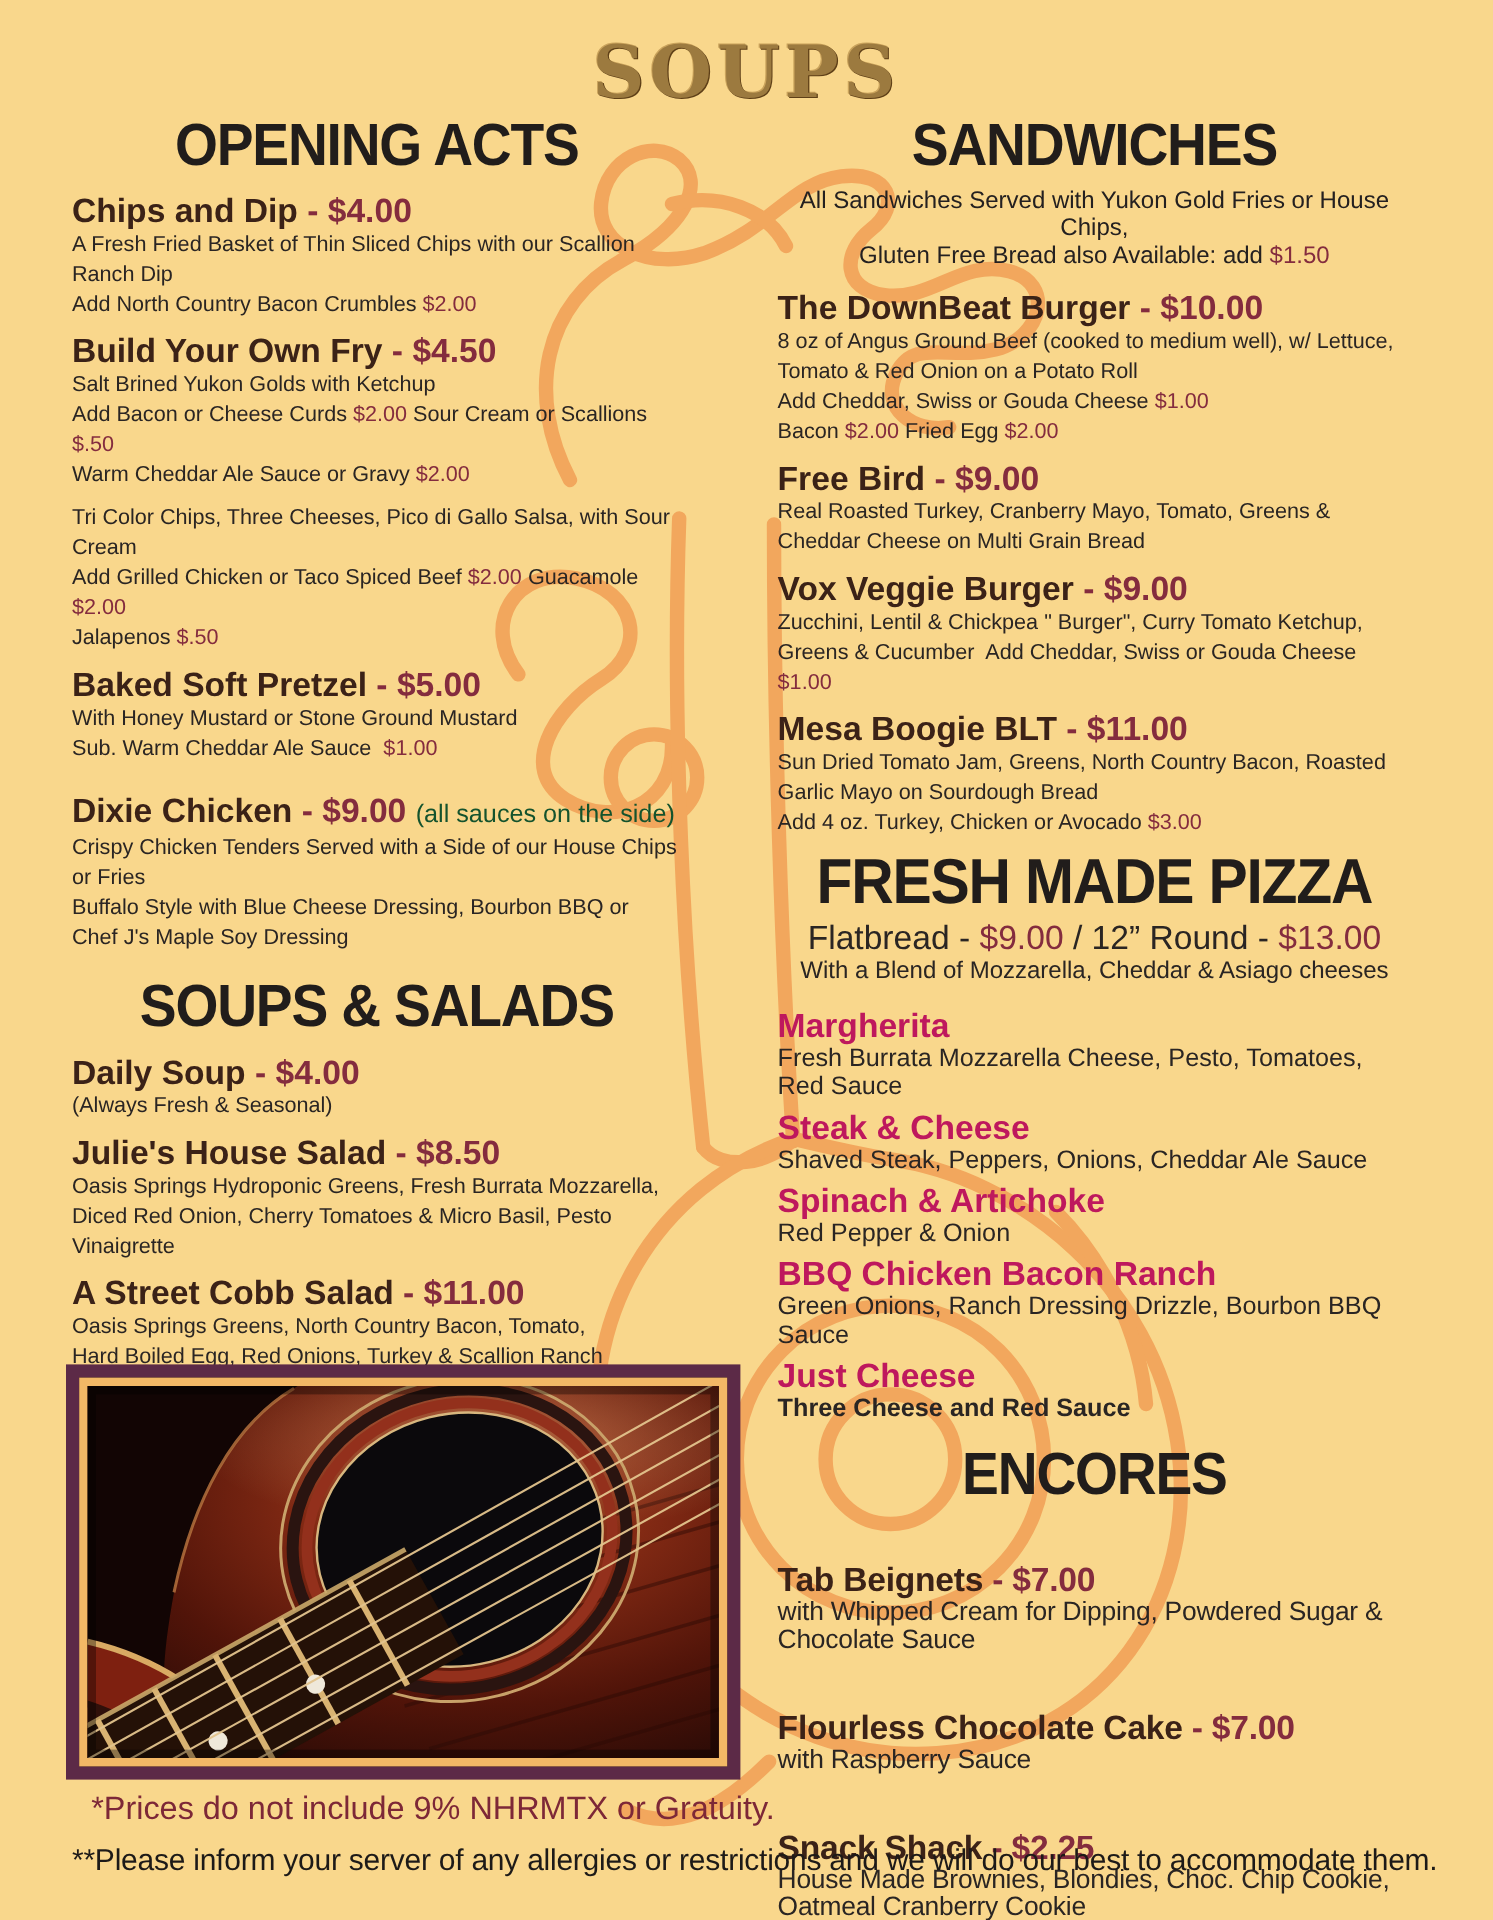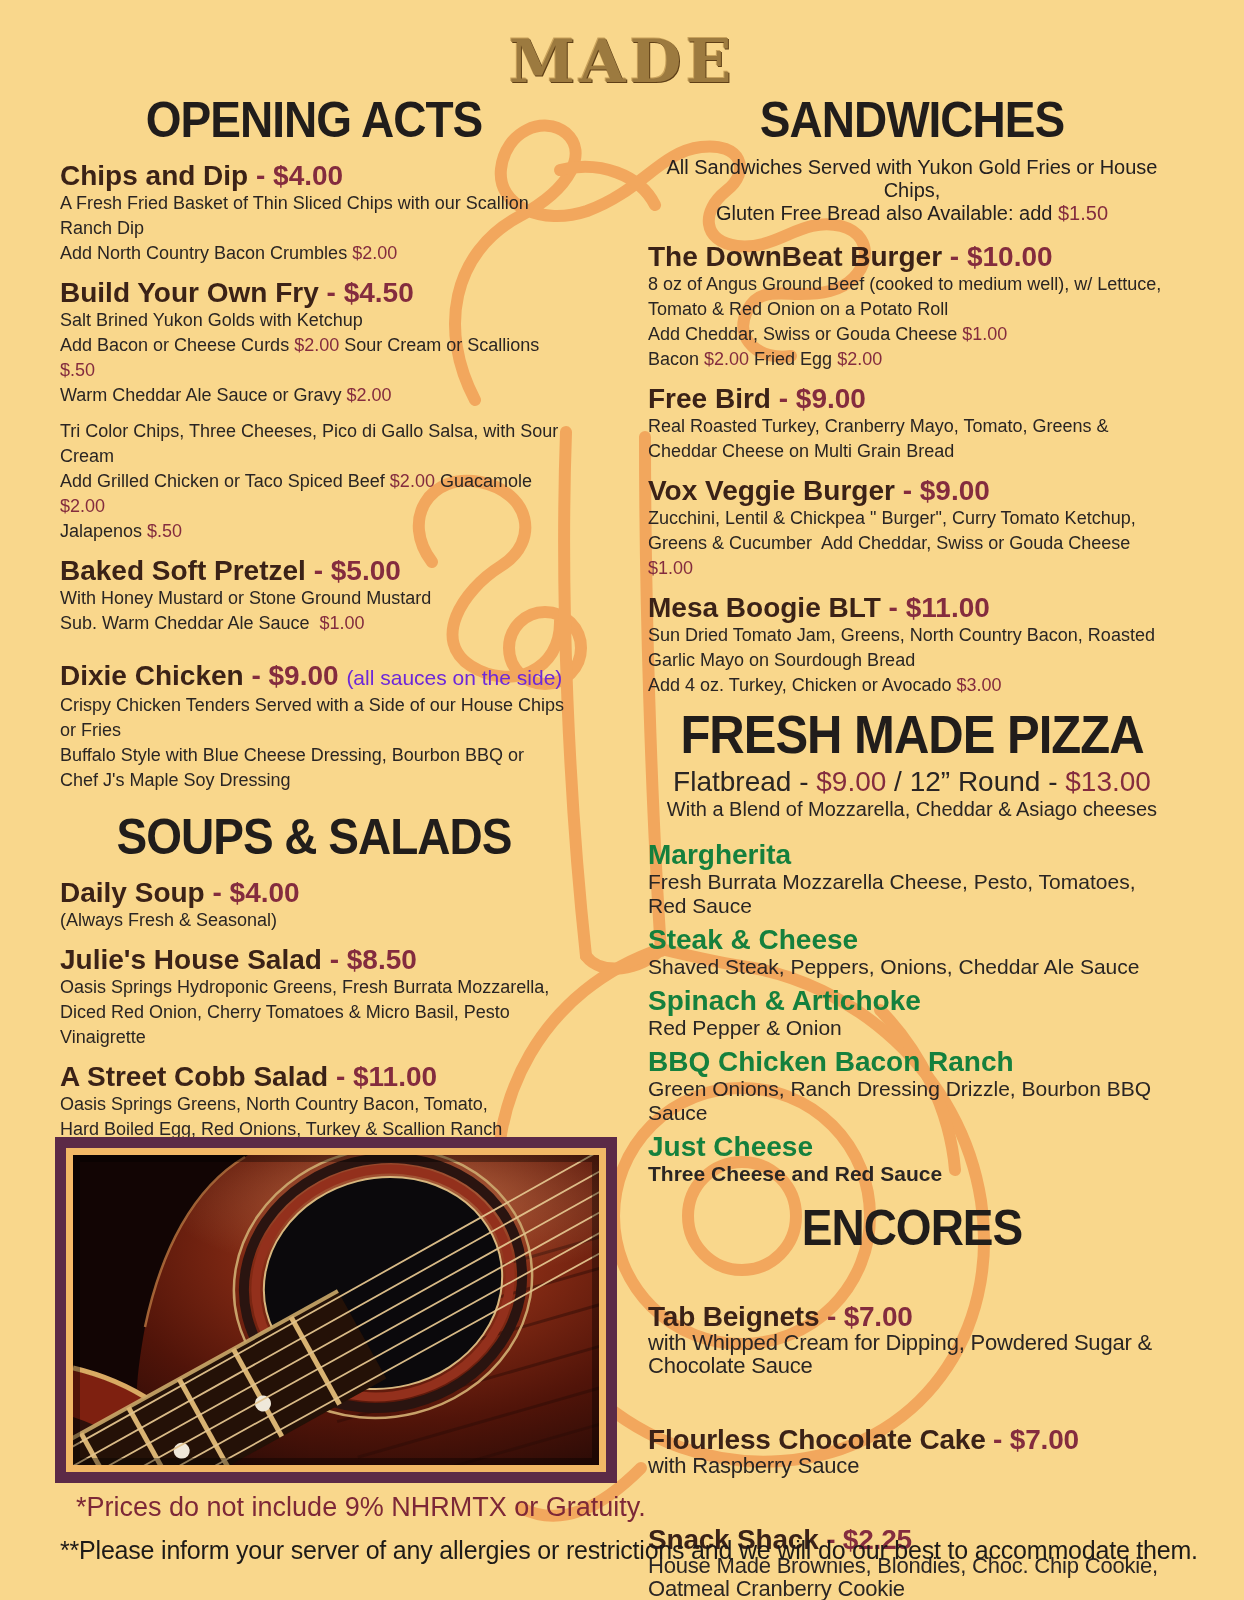--- a/index.html
+++ b/index.html
@@ -24,24 +24,24 @@
     transform:scaleY(1.08);transform-origin:center;letter-spacing:-1px;
     white-space:nowrap;
   }
   h2.mt{margin-top:18px;}
   .subtl{ text-align:center;font-size:20px;line-height:23px;color:#242020;margin:-4px 0 16px 0;}
   .pline{ text-align:center;font-size:28px;line-height:33px;color:#2a2523;}
   .psub{ text-align:center;font-size:20px;line-height:23px;margin:0 0 18px 0;}
   .item{margin-bottom:11px;}
   .gap-top{margin-top:24px;}
   .iname{font-size:28px;font-weight:bold;color:#3b2217;line-height:31px;}
-  .iname .note{font-size:21px;font-weight:normal;color:#6d28d9;}
+  .iname .note{font-size:21px;font-weight:normal;color:#14532d;}
   .desc{font-size:18px;line-height:25px;color:#2a2523;}
   .price{color:#842c3e;}
-  .pz .iname{font-size:28px;line-height:31px;color:#15803d;}
+  .pz .iname{font-size:28px;line-height:31px;color:#be185d;}
   .pz .desc{font-size:21px;line-height:24px;}
   .pz .item{margin-bottom:6px;}
   .bold-desc .desc{font-weight:bold;}
   .enc .item{margin-bottom:9px;margin-top:48px;}
   .enc .desc{font-size:22px;line-height:23px;letter-spacing:-0.2px;}
   .enc .iname{letter-spacing:-0.2px;line-height:29px;}
   .photo-frame{
     position:absolute;left:55px;top:1137px;width:562px;height:346px;z-index:3;
     background:#5c2a47;padding:11px;box-sizing:border-box;
   }
@@ -75,21 +75,21 @@
     <path d="M586,956 C601,976 641,971 661,949"></path>
 
     <path d="M661,949 C545,988 481,1100 501,1221 C521,1361 641,1471 781,1461 C921,1451 1001,1331 981,1201 C961,1071 851,981 741,966 C711,961 686,955 661,949 Z"></path>
     <circle cx="742" cy="1216" r="128"></circle>
     <circle cx="742" cy="1216" r="54"></circle>
     <path d="M641,1468 C601,1508 561,1528 521,1508"></path>
     <path d="M880,1010 C920,1050 950,1110 955,1170"></path>
   </g>
 </svg>
 
-<div class="page-title">MADE</div>
+<div class="page-title">SOUPS</div>
 
 <div class="col col-left">
   <h2 class="section">OPENING ACTS</h2>
   <div>
       <div class="item">
         <div class="iname">Chips and Dip<span class="price"> - $4.00</span></div>
         <div class="desc">A Fresh Fried Basket of Thin Sliced Chips with our Scallion Ranch Dip</div>
         <div class="desc">Add North Country Bacon Crumbles <span class="price">$2.00</span></div>
       </div>
       <div class="item">

